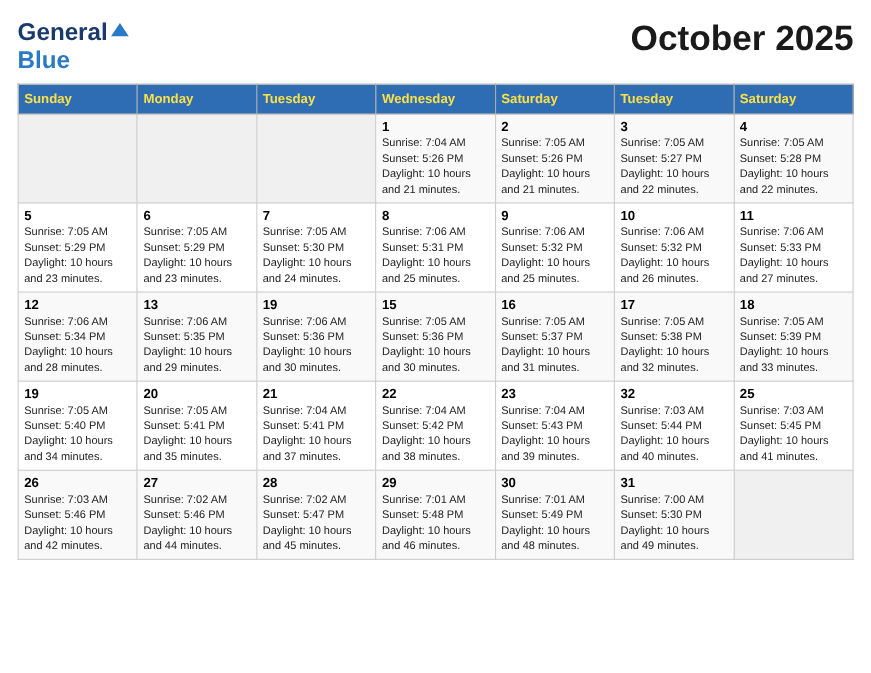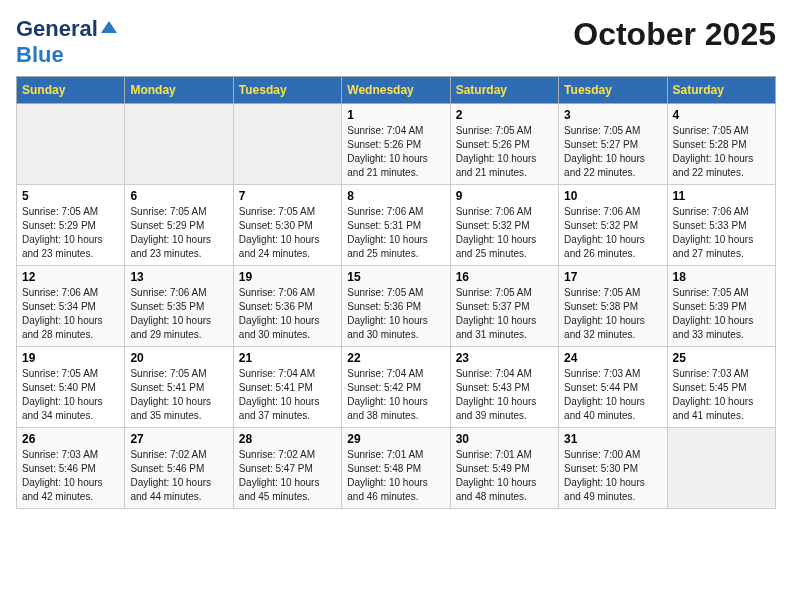--- a/index.html
+++ b/index.html
@@ -271,21 +271,21 @@
 and 38 minutes.</div>
         </td>
         <td>
           <span class="day-num">23</span>
           <div class="day-info" style="white-space: pre-line; font-size: 10px;">Sunrise: 7:04 AM
 Sunset: 5:43 PM
 Daylight: 10 hours
 and 39 minutes.</div>
         </td>
         <td>
-          <span class="day-num">24</span>
+          <span class="day-num">32</span>
           <div class="day-info" style="white-space: pre-line; font-size: 10px;">Sunrise: 7:03 AM
 Sunset: 5:44 PM
 Daylight: 10 hours
 and 40 minutes.</div>
         </td>
         <td>
           <span class="day-num">25</span>
           <div class="day-info" style="white-space: pre-line; font-size: 10px;">Sunrise: 7:03 AM
 Sunset: 5:45 PM
 Daylight: 10 hours

